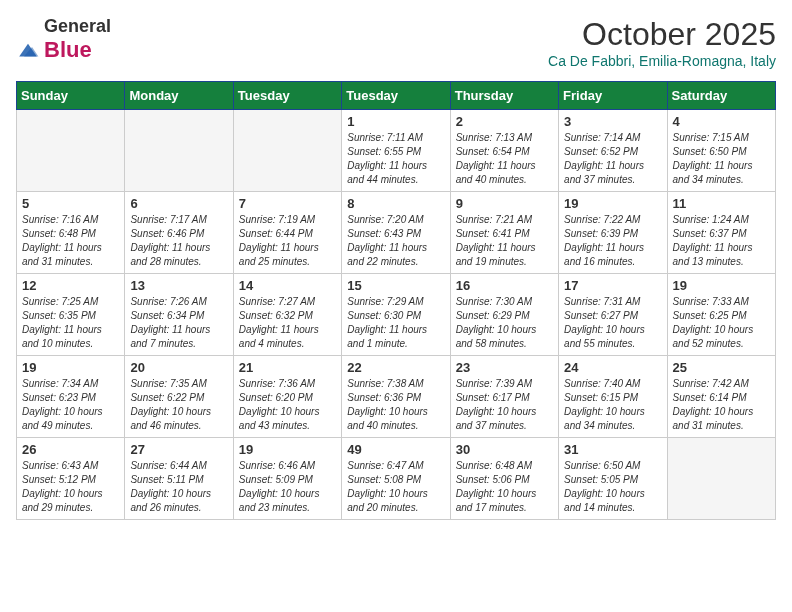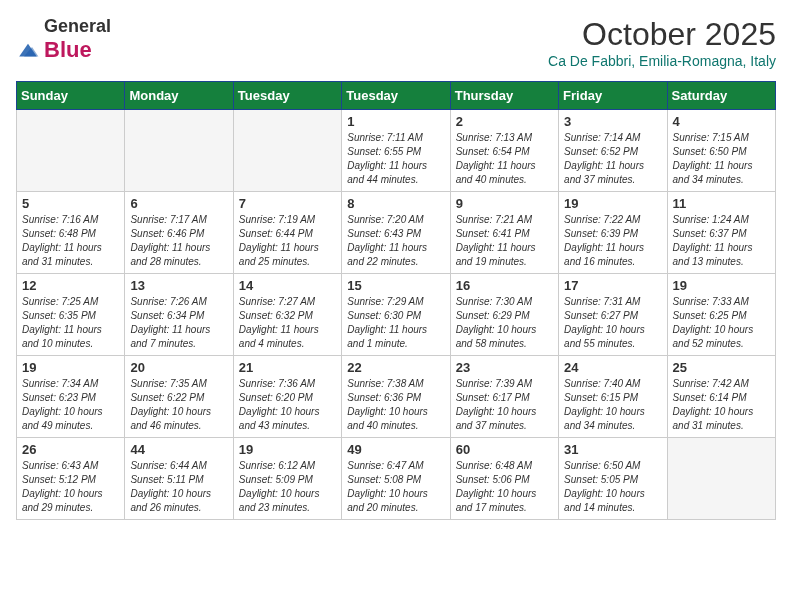--- a/index.html
+++ b/index.html
@@ -282,39 +282,39 @@
         </td>
       </tr>
       <tr>
         <td>
           <span class="day-number">26</span>
           <div class="day-info">Sunrise: 6:43 AM
 Sunset: 5:12 PM
 Daylight: 10 hours and 29 minutes.</div>
         </td>
         <td>
-          <span class="day-number">44</span>
+          <span class="day-number">27</span>
           <div class="day-info">Sunrise: 6:44 AM
 Sunset: 5:11 PM
 Daylight: 10 hours and 26 minutes.</div>
         </td>
         <td>
           <span class="day-number">19</span>
-          <div class="day-info">Sunrise: 6:12 AM
+          <div class="day-info">Sunrise: 6:46 AM
 Sunset: 5:09 PM
 Daylight: 10 hours and 23 minutes.</div>
         </td>
         <td>
           <span class="day-number">49</span>
           <div class="day-info">Sunrise: 6:47 AM
 Sunset: 5:08 PM
 Daylight: 10 hours and 20 minutes.</div>
         </td>
         <td>
-          <span class="day-number">60</span>
+          <span class="day-number">30</span>
           <div class="day-info">Sunrise: 6:48 AM
 Sunset: 5:06 PM
 Daylight: 10 hours and 17 minutes.</div>
         </td>
         <td>
           <span class="day-number">31</span>
           <div class="day-info">Sunrise: 6:50 AM
 Sunset: 5:05 PM
 Daylight: 10 hours and 14 minutes.</div>
         </td>

